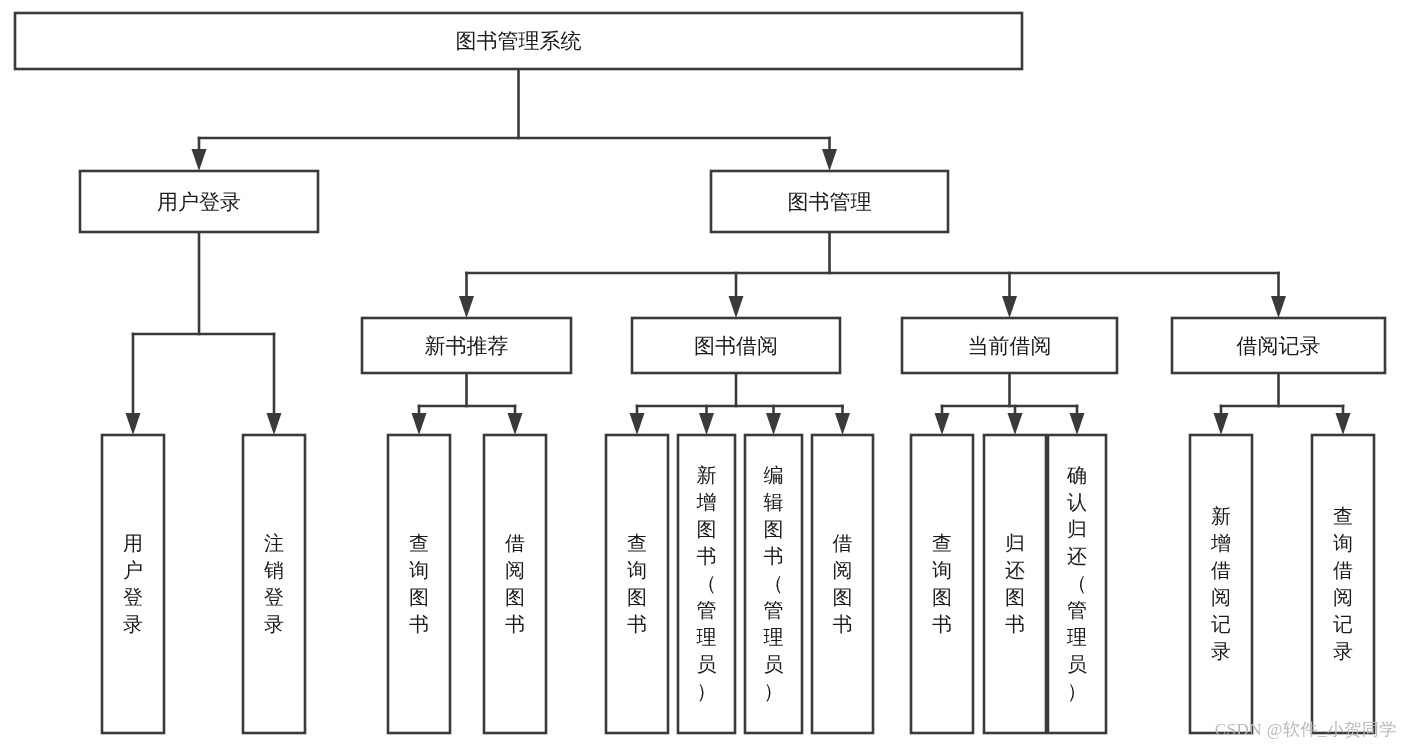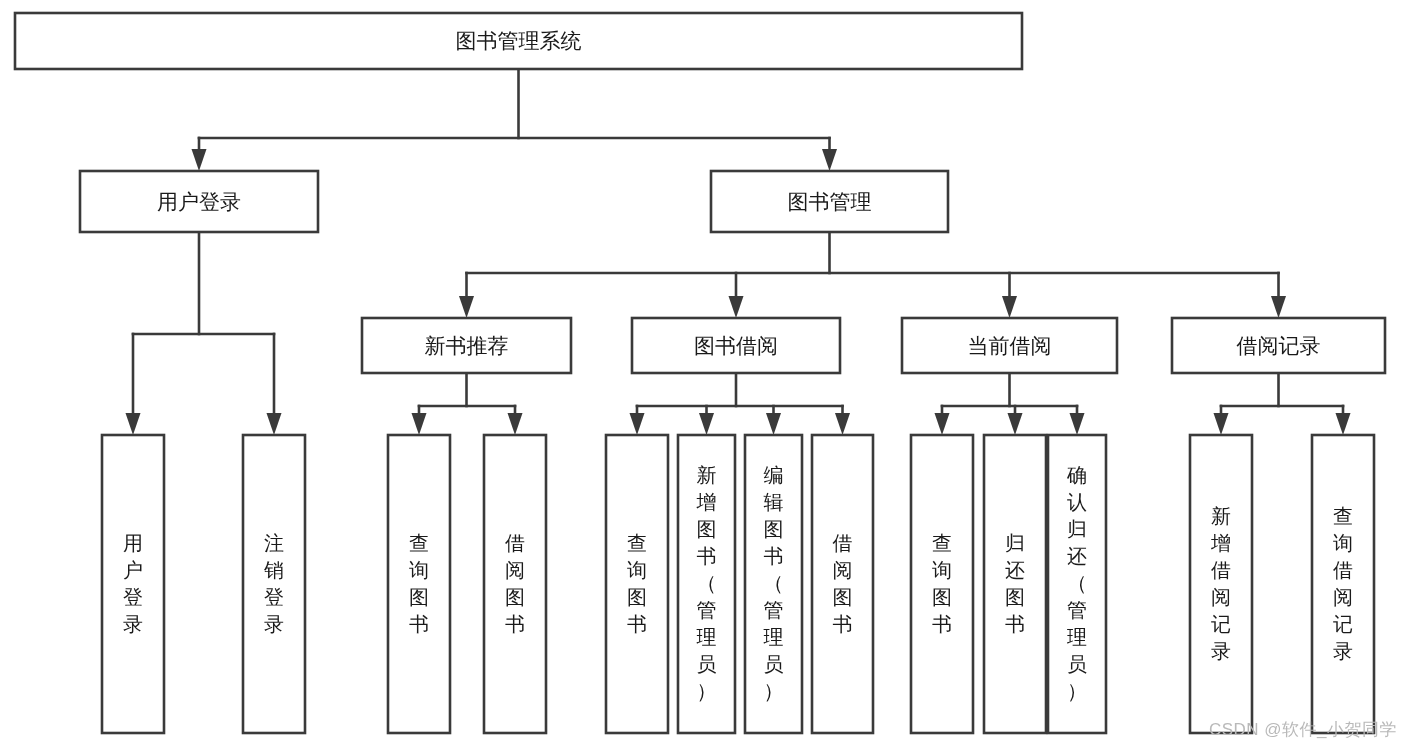--- a/index.html
+++ b/index.html
@@ -50,21 +50,21 @@
     stroke-linecap: square;
   }
   .arrow-head {
     fill: #3a3a3a;
     stroke: none;
   }
   .watermark {
     position: absolute;
     right: 8px;
     bottom: 6px;
-    font-family: Liberation Sans, sans-serif;
+    font-family: Liberation Serif, serif;
     font-size: 17px;
     color: #b9b9b9;
     letter-spacing: 0.5px;
     white-space: nowrap;
     user-select: none;
   }
 </style>
 </head>
 <body>
 

